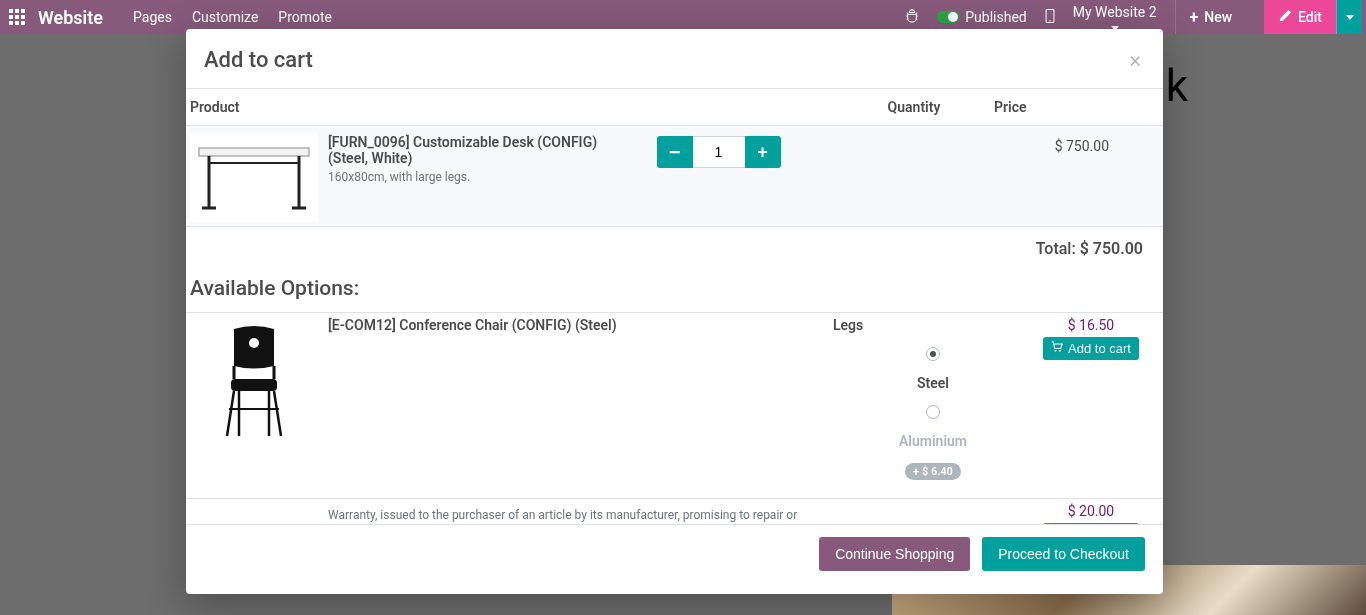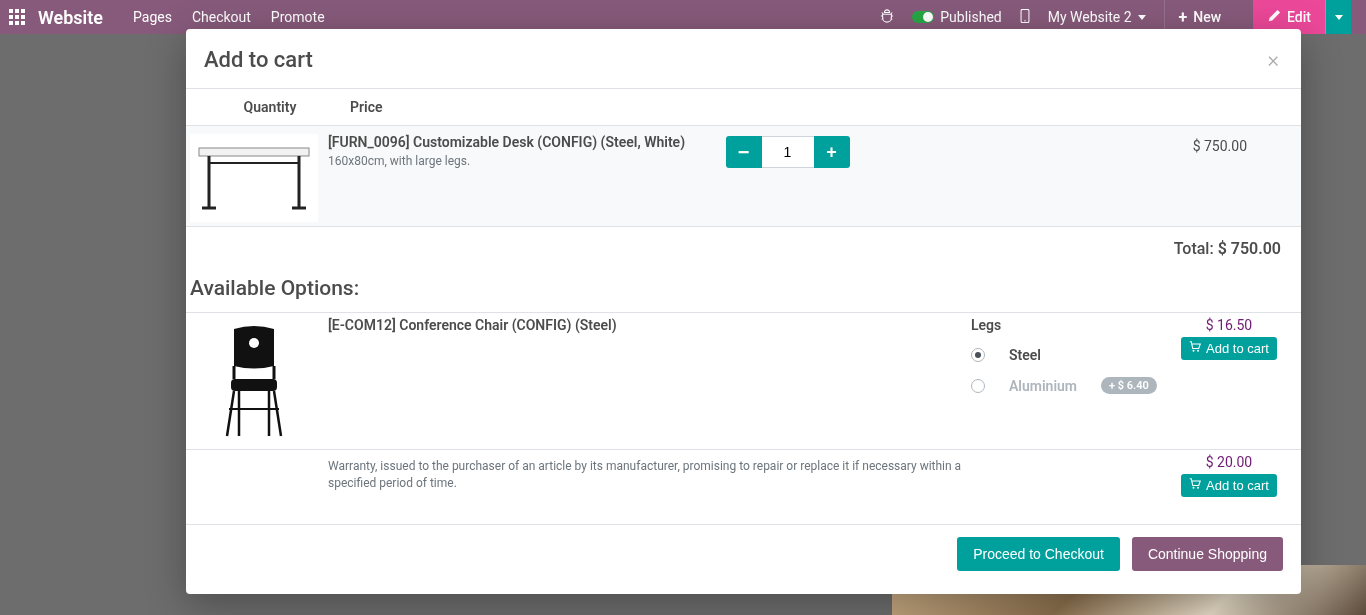--- a/index.html
+++ b/index.html
@@ -42,31 +42,31 @@
     background-size: 4px 4px;
     background-position:
       0 0, 6px 0, 12px 0,
       0 6px, 6px 6px, 12px 6px,
       0 12px, 6px 12px, 12px 12px;
   }
   .brand { font-weight: 600; font-size: 18px; margin-right: 30px; margin-left: 4px;}
   .menu-items { display: flex; gap: 20px; }
   .menu-item { cursor: pointer; }
   .top-spacer { flex: 1; }
-  .top-right { display: flex; align-items: center; gap: 18px; padding-right: 15px; height: 100%; }
+  .top-right { display: flex; align-items: center; gap: 18px; padding-right: 4px; height: 100%; }
   .bug-icon svg { width: 14px; height: 14px; fill: #fff; }
   .published { display: flex; align-items: center; gap: 6px; }
   .toggle {
     width: 22px; height: 12px; border-radius: 6px; background: #28a745; position: relative;
   }
   .toggle::after {
     content: ""; position: absolute; right: 1px; top: 1px; width: 10px; height: 10px; background: #fff; border-radius: 50%;
   }
   .mobile-icon svg { width: 10px; height: 14px; fill: #fff; }
-  .site-switch { display: flex; align-items: center; gap: 6px; cursor: pointer; }
+  .site-switch { display: flex; align-items: center; gap: 6px; cursor: pointer; flex-direction: column; }
   .caret-down {
     display: inline-block; width: 0; height: 0;
     border-left: 4px solid transparent; border-right: 4px solid transparent;
     border-top: 5px solid #fff;
   }
   .new-btn, .edit-btn {
     display: flex; align-items: center; justify-content: center;
     height: 34px; padding: 0 14px; gap: 6px; cursor: pointer; font-weight: 500;
   }
   .new-btn { background: #875A7B; border-left: 1px solid rgba(255,255,255,0.15); }
@@ -94,21 +94,21 @@
 
   
   .modal-backdrop {
     position: absolute; inset: 34px 0 0 0;
     background: rgba(0,0,0,0.0);
   }
   .modal {
     position: absolute;
     left: 186px;
     top: 29px;
-    width: 1115px;
+    width: 977px;
     height: 565px;
     background: #fff;
     border-radius: 4px;
     box-shadow: 0 10px 40px rgba(0,0,0,0.3);
     display: flex;
     flex-direction: column;
   }
   .modal-header {
     padding: 18px 22px 16px 18px;
     border-bottom: 1px solid #dee2e6;
@@ -186,21 +186,21 @@
   }
   .option-row .prod-img2 {
     width: 128px; height: 128px; display:flex; align-items:center; justify-content:center;
   }
   .option-name-col { flex: 1; padding-left: 10px; }
   .option-name { font-weight: 600; font-size: 14px; color:#4c4c4c; }
   .option-desc { font-size: 12px; color: #6c757d; margin-top: 4px; line-height: 1.4;}
 
   .variant-col { flex: 0 0 200px; }
   .variant-title { font-weight: 600; font-size: 14px; margin-bottom: 14px; color:#4c4c4c;}
-  .radio-row { display: flex; align-items: center; gap: 24px; margin-bottom: 14px; }
+  .radio-row { display: flex; align-items: center; gap: 14px; margin-bottom: 14px; flex-direction: column; }
   .radio {
     width: 14px; height: 14px; border-radius: 50%; border: 1px solid #adb5bd; position: relative; flex-shrink:0;
   }
   .radio.checked::after {
     content:""; position:absolute; inset:3px; background:#495057; border-radius:50%;
   }
   .radio-label { font-weight: 600; font-size: 14px; color:#4c4c4c;}
   .radio-label.muted { color: #adb5bd; }
   .price-badge {
     background: #adb5bd; color: #fff; font-size: 11px; padding: 2px 8px; border-radius: 10px; font-weight:600;
@@ -231,21 +231,21 @@
 </head>
 <body>
 
 <div class="topbar">
   <div class="apps-icon">
       <span class="apps-grid"></span>
     </div>
   <div class="brand">Website</div>
   <div class="menu-items">
     <span class="menu-item">Pages</span>
-    <span class="menu-item">Checkout</span>
+    <span class="menu-item">Customize</span>
     <span class="menu-item">Promote</span>
   </div>
   <div class="top-spacer"></div>
   <div class="top-right">
     <span class="bug-icon">
       <svg viewBox="0 0 16 16">
           <path d="M8 1a3 3 0 0 0-3 3h6a3 3 0 0 0-3-3zM3 6v4a5 5 0 0 0 10 0V6H3zM1 8h2M13 8h2M2 4l2 2M14 4l-2 2M2 12l2-2M14 12l-2-2" stroke="#fff" stroke-width="1.2" fill="none"></path>
         </svg>
     </span>
     <div class="published">
@@ -288,20 +288,21 @@
 <div class="modal-backdrop"></div>
 <div class="modal">
   <div class="modal-header">
     <div class="modal-title">Add to cart</div>
     <div class="modal-close">×</div>
   </div>
 
   <div class="body-scroll">
 
     <div class="table-head">
+      <div class="col-product">Product</div>
       <div class="col-qty">Quantity</div>
       <div class="col-price">Price</div>
     </div>
 
     <div class="cart-row">
       <div class="prod-img">
         <svg class="desk-svg" viewBox="0 0 120 80">
           <rect x="5" y="10" width="110" height="8" fill="#f2f2f2" stroke="#888" stroke-width="1"></rect>
           <path d="M15 18 L15 70 M8 70 L22 70" stroke="#222" stroke-width="3" fill="none"></path>
           <path d="M105 18 L105 70 M98 70 L112 70" stroke="#222" stroke-width="3" fill="none"></path>
@@ -385,16 +386,16 @@
               </svg>
           </span>
           <span>Add to cart</span>
         </button>
       </div>
     </div>
 
   </div>
 
   <div class="modal-footer">
+    <button class="btn btn-continue">Continue Shopping</button>
     <button class="btn btn-checkout">Proceed to Checkout</button>
-    <button class="btn btn-continue">Continue Shopping</button>
   </div>
 </div>
 
 </body></html>

